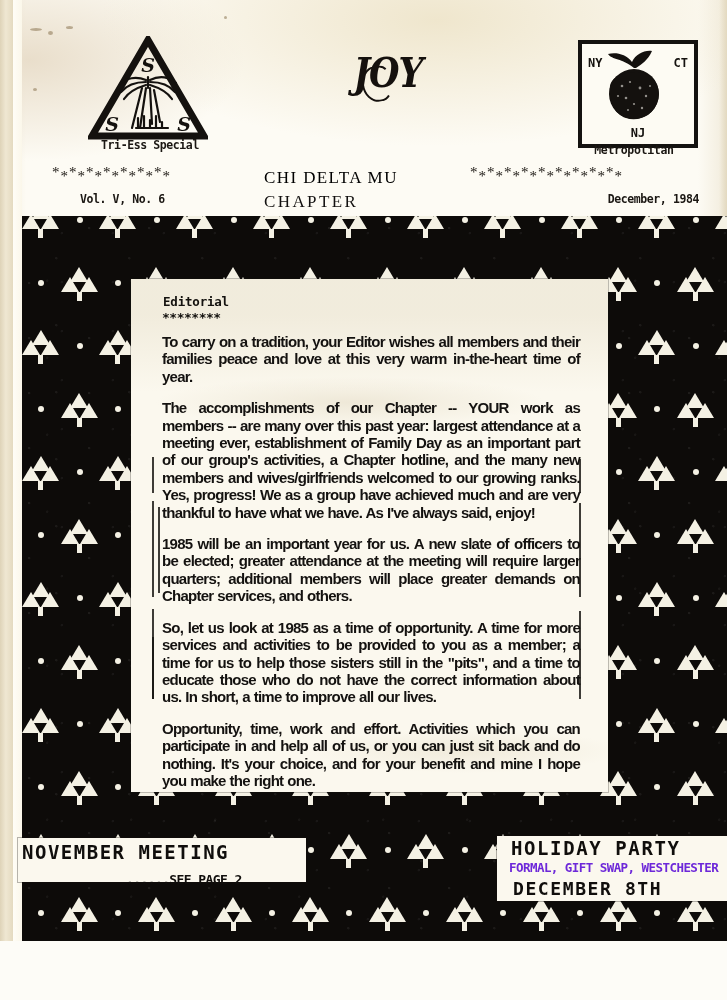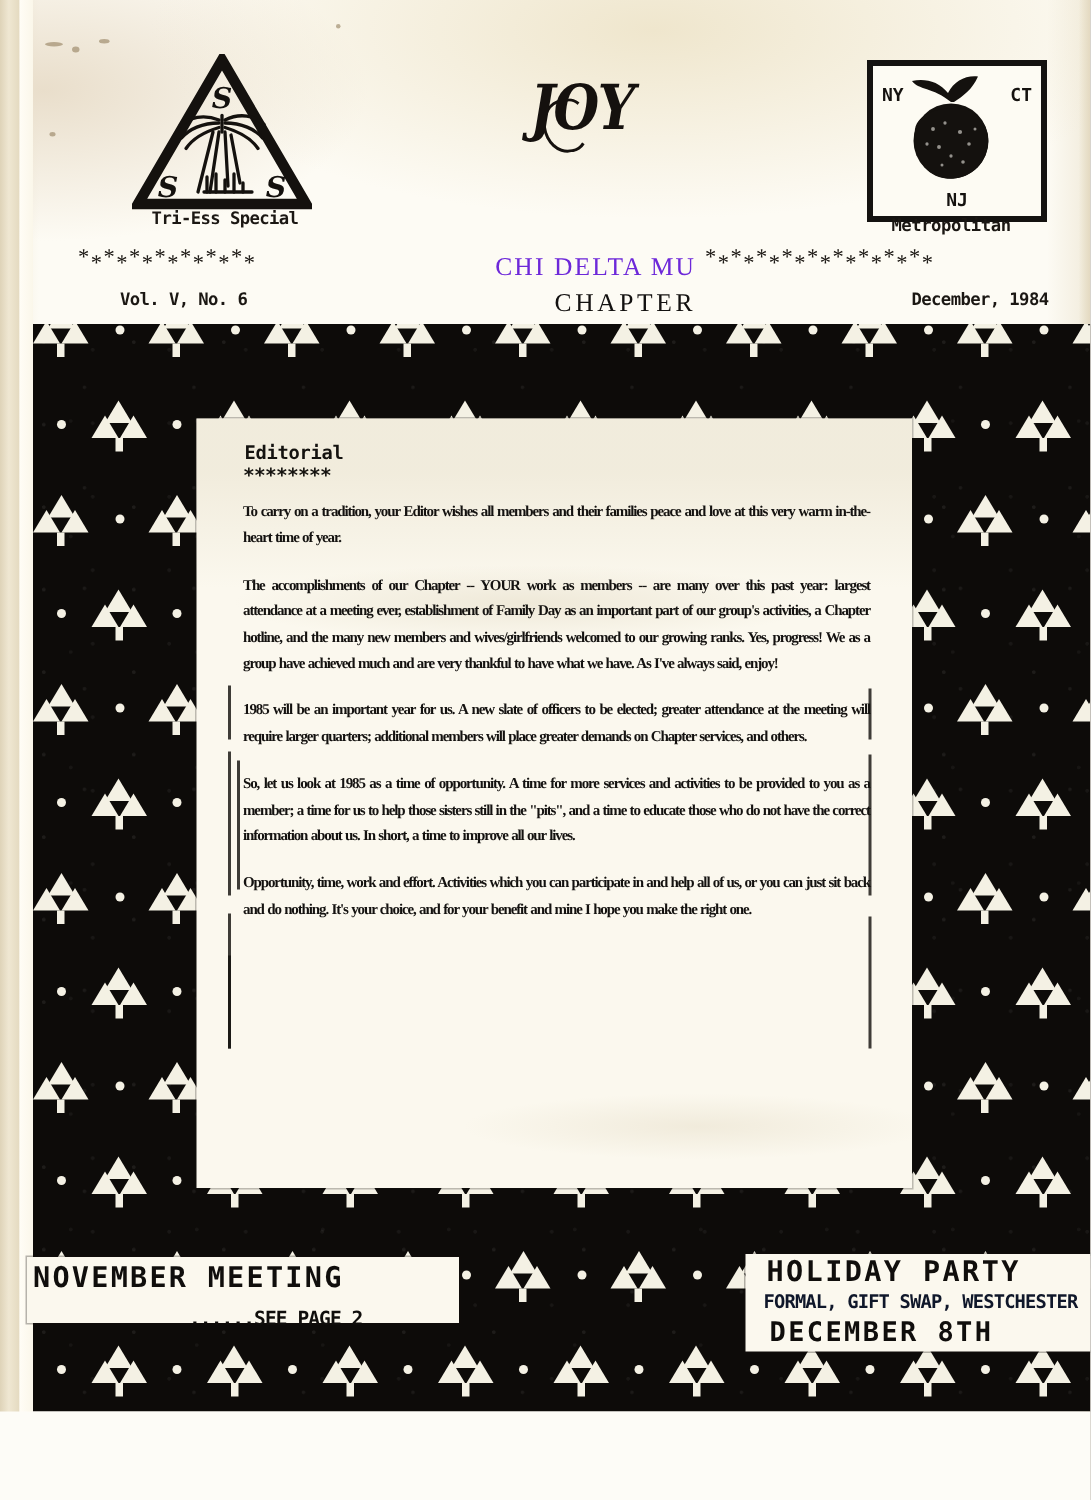--- a/index.html
+++ b/index.html
@@ -155,31 +155,31 @@
   }
   .ast-rule span { display: inline-block; }
   .ast-rule span:nth-child(odd)  { transform: translateY(-4px); }
   .ast-left  { left: 52px; }
   .ast-right { left: 470px; }
 
   .chapter-line1 {
     position: absolute;
     left: 264px; top: 168px;
     width: 200px;
-    text-align: right;
+    text-align: left;
     font-family: "Liberation Serif", serif;
     font-size: 17px;
     letter-spacing: 1.4px;
-    color: #6d28d9;
+    color: #000000;
   }
   .chapter-line2 {
     position: absolute;
     left: 264px; top: 192px;
     width: 200px;
-    text-align: right;
+    text-align: left;
     font-family: "Liberation Serif", serif;
     font-size: 17px;
     letter-spacing: 2.4px;
     color: #131110;
   }
   .volume {
     position: absolute;
     left: 80px; top: 192px;
     font-family: "DejaVu Sans Mono", monospace;
     font-size: 11.5px;
@@ -277,22 +277,22 @@
     color: #14120f;
     letter-spacing: -0.5px;
   }
   .ed-body {
     position: absolute;
     left: 31px; top: 54px;
     width: 418px;
   }
   .ed-body p {
     margin: 0 0 14px 0;
-    font-family: Liberation Serif, serif;
-    font-size: 10px;
+    font-family: Liberation Sans, sans-serif;
+    font-size: 15px;
     line-height: 17.4px;
     font-weight: 700;
     color: #141210;
     letter-spacing: -0.75px;
     text-align: justify;
     word-spacing: 0.5px;
   }
   
   .scanbar {
     position: absolute;
@@ -334,21 +334,21 @@
     left: 14px; top: 1px;
     font-size: 19px;
     letter-spacing: 1.6px;
   }
   .br-sub {
     position: absolute;
     left: 12px; top: 24px;
     font-family: "DejaVu Sans Mono", monospace;
     font-size: 12.5px;
     font-weight: 700;
-    color: #0f172a;
+    color: #6d28d9;
     letter-spacing: -0.55px;
   }
   .br-date {
     position: absolute;
     left: 16px; top: 42px;
     font-family: "DejaVu Sans Mono", monospace;
     font-size: 18px;
     font-weight: 700;
     color: #100e0c;
     letter-spacing: 1.6px;

